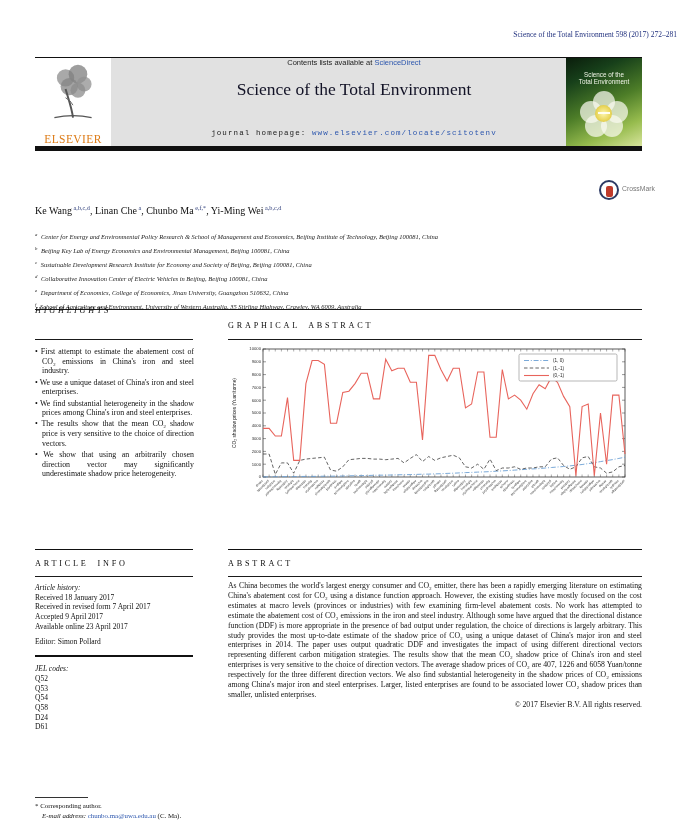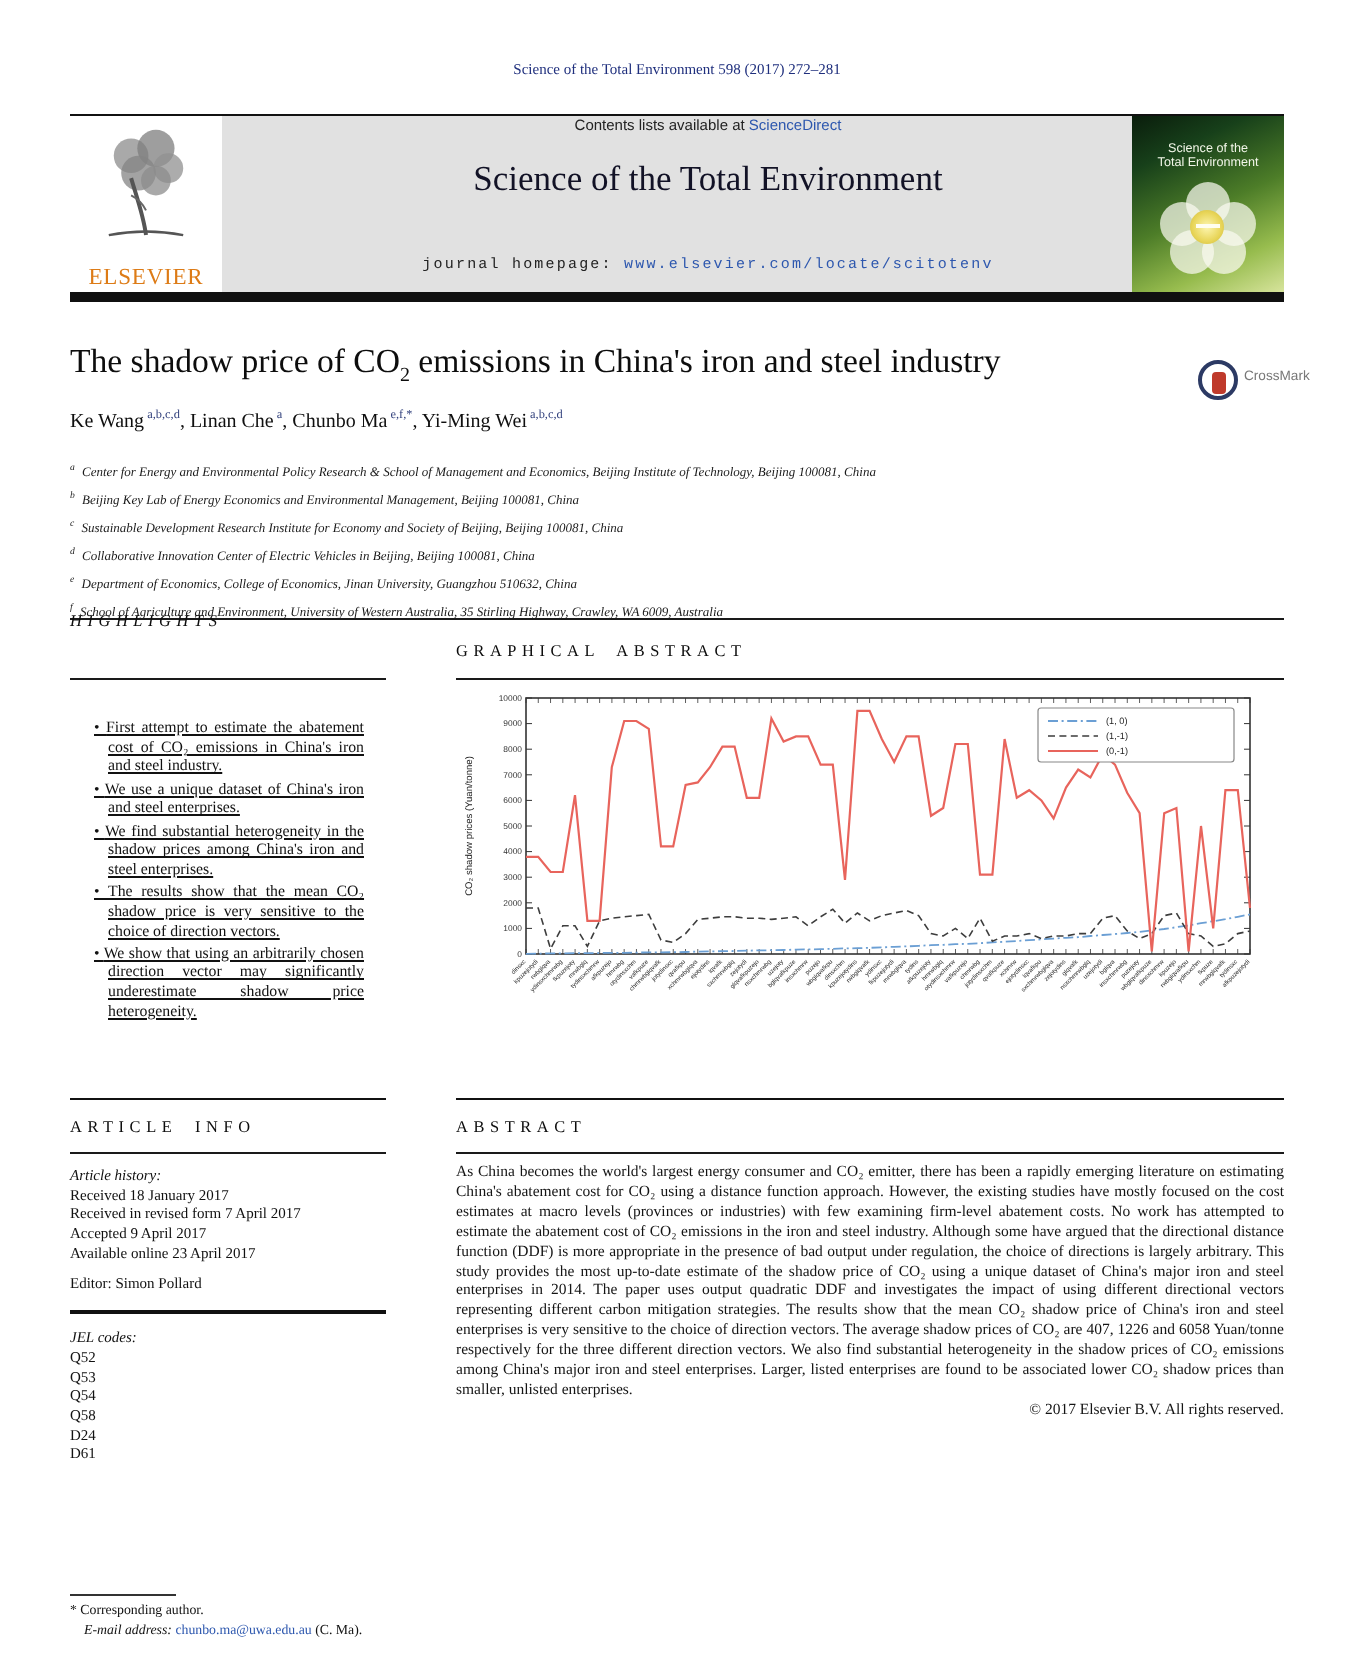--- a/index.html
+++ b/index.html
@@ -1,21 +1,21 @@
 <!DOCTYPE html>
 <html><head>
 <meta charset="utf-8">
 <style>
   html,body{margin:0;padding:0;background:#888;}
   .page{position:relative;width:677px;height:832px;background:#fff;margin:0 auto;
         font-family:"Liberation Serif",serif;color:#111;overflow:hidden;}
   .abs{position:absolute;}
 
   
-  .cite{top:30px;left:0;right:0;text-align:center;font-size:7.5px;color:#1f2f7d;}
+  .cite{top:30px;left:0;right:0;text-align:right;font-size:7.5px;color:#1f2f7d;}
   .banner{top:57px;left:35px;width:607px;height:90px;}
   .banner-topline{position:absolute;top:0;left:0;right:0;border-top:1.3px solid #111;}
   .elsevier{position:absolute;left:2px;top:6px;width:72px;height:82px;text-align:center;}
   .elsevier-word{position:absolute;bottom:0;left:0;width:100%;font-size:11.5px;color:#dd7b16;
                  letter-spacing:.4px;font-family:"Liberation Serif",serif;}
   .graybox{position:absolute;left:76px;top:1.3px;width:486px;height:88px;background:#e1e1e1;text-align:center;}
   .contents-line{font-family:"Liberation Sans",sans-serif;font-size:7.5px;color:#222;}
   .link{color:#2d57ae;text-decoration:none;cursor:pointer;}
   .journal-name{margin-top:12px;font-size:17.5px;color:#121226;}
   .homepage{position:absolute;bottom:9px;left:0;width:100%;font-family:Liberation Mono, monospace;
@@ -45,21 +45,21 @@
 
   
   .rule-full{top:309px;left:35px;width:607px;border-top:1.1px solid #1a1a1a;}
   .sec-head{font-size:8.2px;letter-spacing:2.8px;word-spacing:4px;color:#0d0d0d;}
   .h-highlights{top:306px;left:35px;font-style:italic;}
   .h-ga{top:321px;left:228px;}
   .hr-left1{top:339px;left:35px;width:158px;border-top:1.3px solid #1a1a1a;}
   .hr-right1{top:339px;left:228px;width:414px;border-top:1px solid #1a1a1a;}
 
   .highlights{top:347px;left:35px;width:159px;font-size:7.9px;line-height:9.7px;text-align:justify;}
-  .highlights ul{margin:12px;padding:0;list-style:none;text-decoration:underline;}
+  .highlights ul{margin:0;padding:0;list-style:none;}
   .highlights li{padding-left:7px;text-indent:-7px;margin-bottom:1.5px;}
   .highlights li::before{content:"• ";}
 
   .chart-wrap{top:343px;left:229px;width:412px;height:198px;}
 
   .hr-left2{top:549px;left:35px;width:158px;border-top:1.5px solid #111;}
   .hr-right2{top:549px;left:228px;width:414px;border-top:1.5px solid #111;}
   .h-ai{top:559px;left:35px;}
   .h-abs{top:559px;left:228px;}
   .hr-left3{top:576px;left:35px;width:158px;border-top:1px solid #1a1a1a;}
@@ -121,23 +121,20 @@
       <div class="petal" style="left:40px;top:43px;"></div>
       <div class="petal" style="left:19px;top:57px;"></div>
       <div class="petal" style="left:35px;top:57px;"></div>
       <div class="flower-center" style="left:29px;top:47px;"></div>
       <div class="flower-band" style="left:32px;top:54px;"></div>
     </div>
   </div>
 
   <div class="abs blackbar"></div>
 
-  <div class="abs title">
-    <span>The shadow price of CO</span><sub>2</sub><span> emissions in China's iron and steel industry</span>
-  </div>
 
   <div class="abs crossmark">
     <div class="cm-circle">
         <div class="cm-blob"></div>
       </div>
     <div class="cm-text">CrossMark</div>
   </div>
 
   <div class="abs authors"><span>Ke Wang</span><sup> a,b,c,d</sup>, <span>Linan Che</span><sup> a</sup>, <span>Chunbo Ma</span><sup> e,f,*</sup>, <span>Yi-Ming Wei</span><sup> a,b,c,d</sup></div>
 

